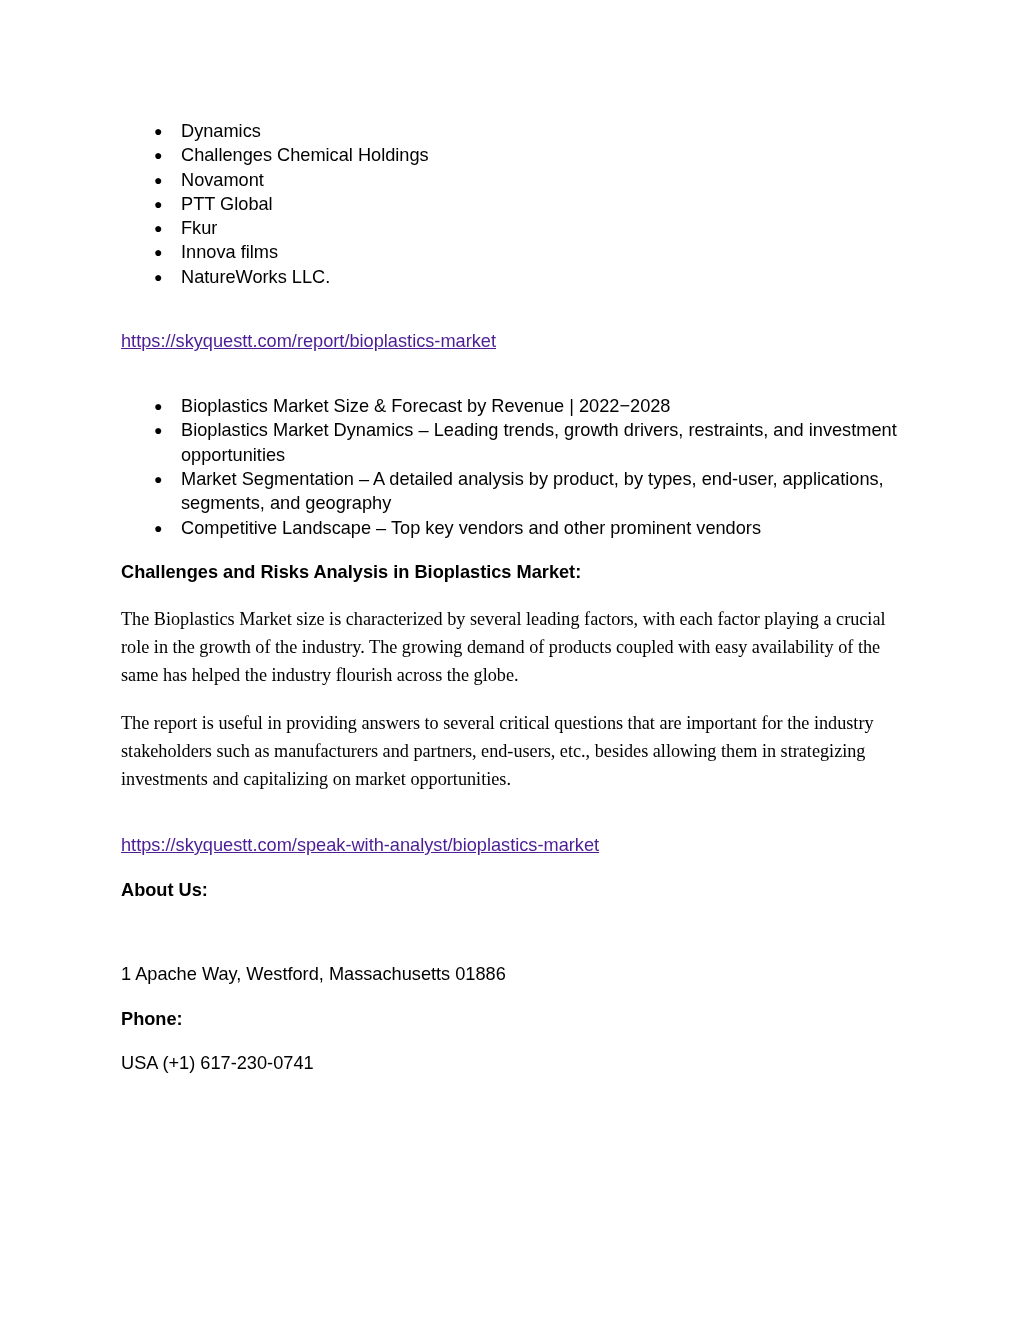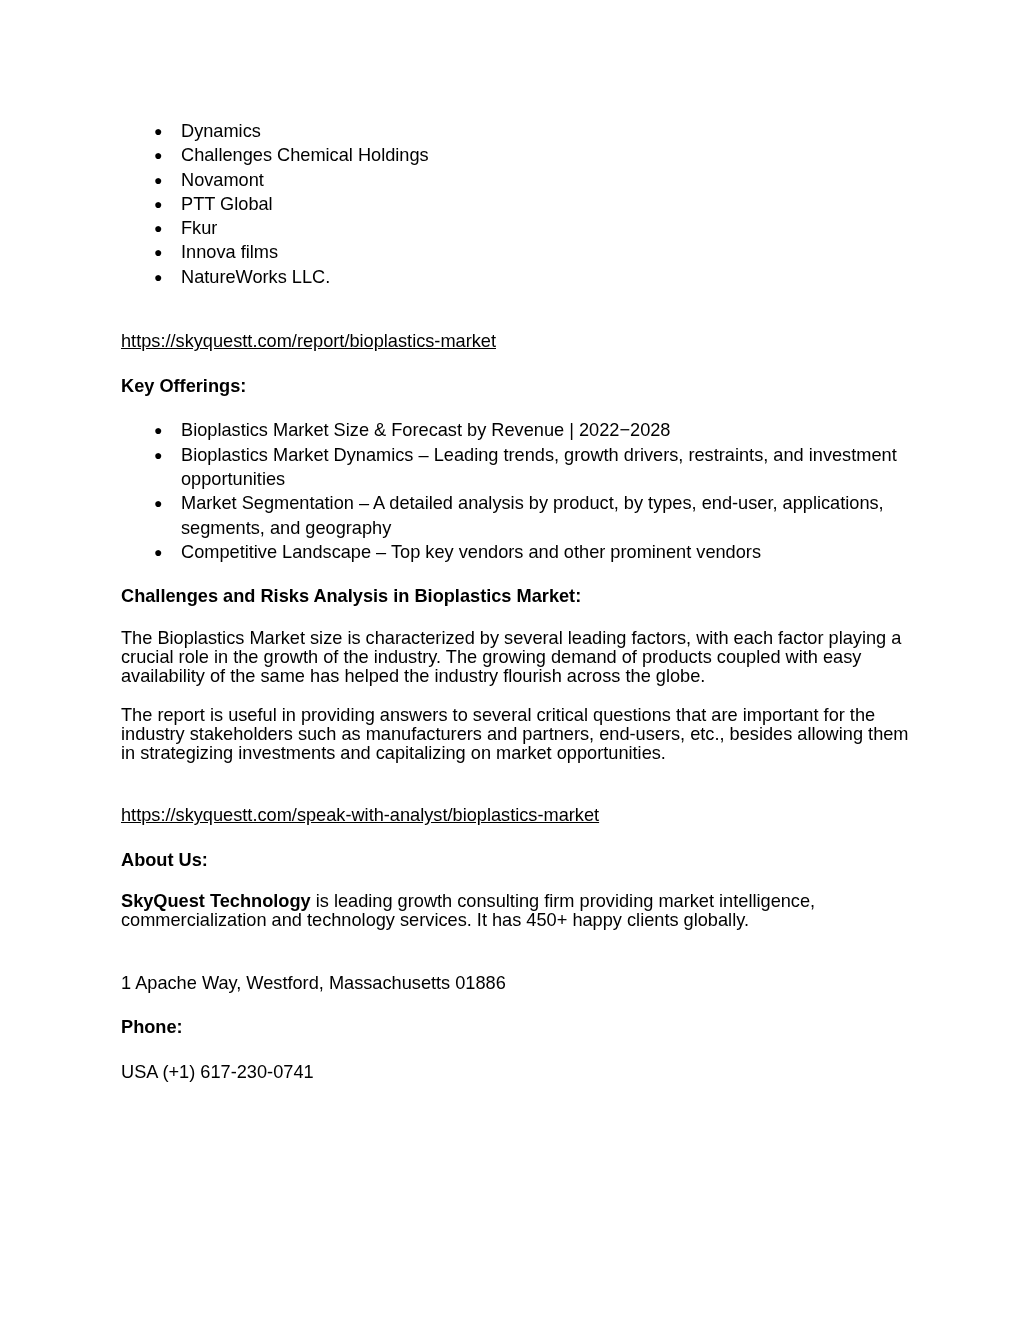--- a/index.html
+++ b/index.html
@@ -40,24 +40,25 @@
       left: 33px;
       top: 0;
       font-size: 14px;
       line-height: 24.3px;
     }
     .heading {
       font-weight: bold;
       line-height: 24.3px;
     }
     .para {
-      line-height: 19px;
+      line-height: 28px;
+      font-family: Liberation Serif, serif;
     }
     a.link {
-      color: #000000;
+      color: #4c1d95;
       text-decoration: underline;
     }
     .gap { height: 20.2px; }
     .b { font-weight: bold; }
   </style>
 </head>
 <body>
 
 <div class="page">
 
@@ -69,21 +70,20 @@
     <li><span class="bullet">●</span><span>Fkur</span></li>
     <li><span class="bullet">●</span><span>Innova films</span></li>
     <li><span class="bullet">●</span><span>NatureWorks LLC.</span></li>
   </ul>
 
   <div class="gap"></div>
   <div class="gap"></div>
   <div class="line"><a class="link" href="#">https://skyquestt.com/report/bioplastics-market</a></div>
 
   <div class="gap"></div>
-  <div class="heading">Key Offerings:</div>
   <div class="gap"></div>
   <ul class="bullets">
     <li><span class="bullet">●</span><span>Bioplastics Market Size &amp; Forecast by Revenue | 2022−2028</span></li>
     <li><span class="bullet">●</span><span>Bioplastics Market Dynamics – Leading trends, growth drivers, restraints, and investment opportunities</span></li>
     <li><span class="bullet">●</span><span>Market Segmentation – A detailed analysis by product, by types, end-user, applications, segments, and geography</span></li>
     <li><span class="bullet">●</span><span>Competitive Landscape – Top key vendors and other prominent vendors</span></li>
   </ul>
 
   <div class="gap"></div>
   <div class="heading">Challenges and Risks Analysis in Bioplastics Market:</div>
@@ -92,21 +92,20 @@
   <div class="gap"></div>
   <div class="para">The report is useful in providing answers to several critical questions that are important for the industry stakeholders such as manufacturers and partners, end-users, etc., besides allowing them in strategizing investments and capitalizing on market opportunities.</div>
 
   <div class="gap"></div>
   <div class="gap"></div>
   <div class="line"><a class="link" href="#">https://skyquestt.com/speak-with-analyst/bioplastics-market</a></div>
 
   <div class="gap"></div>
   <div class="heading">About Us:</div>
   <div class="gap"></div>
-  <div class="para"><span class="b">SkyQuest Technology</span><span> is leading growth consulting firm providing market intelligence, commercialization and technology services. It has 450+ happy clients globally.</span></div>
 
   <div class="gap"></div>
   <div class="gap"></div>
   <div class="line">1 Apache Way, Westford, Massachusetts 01886</div>
 
   <div class="gap"></div>
   <div class="heading">Phone:</div>
   <div class="gap"></div>
   <div class="line">USA (+1) 617-230-0741</div>
 

